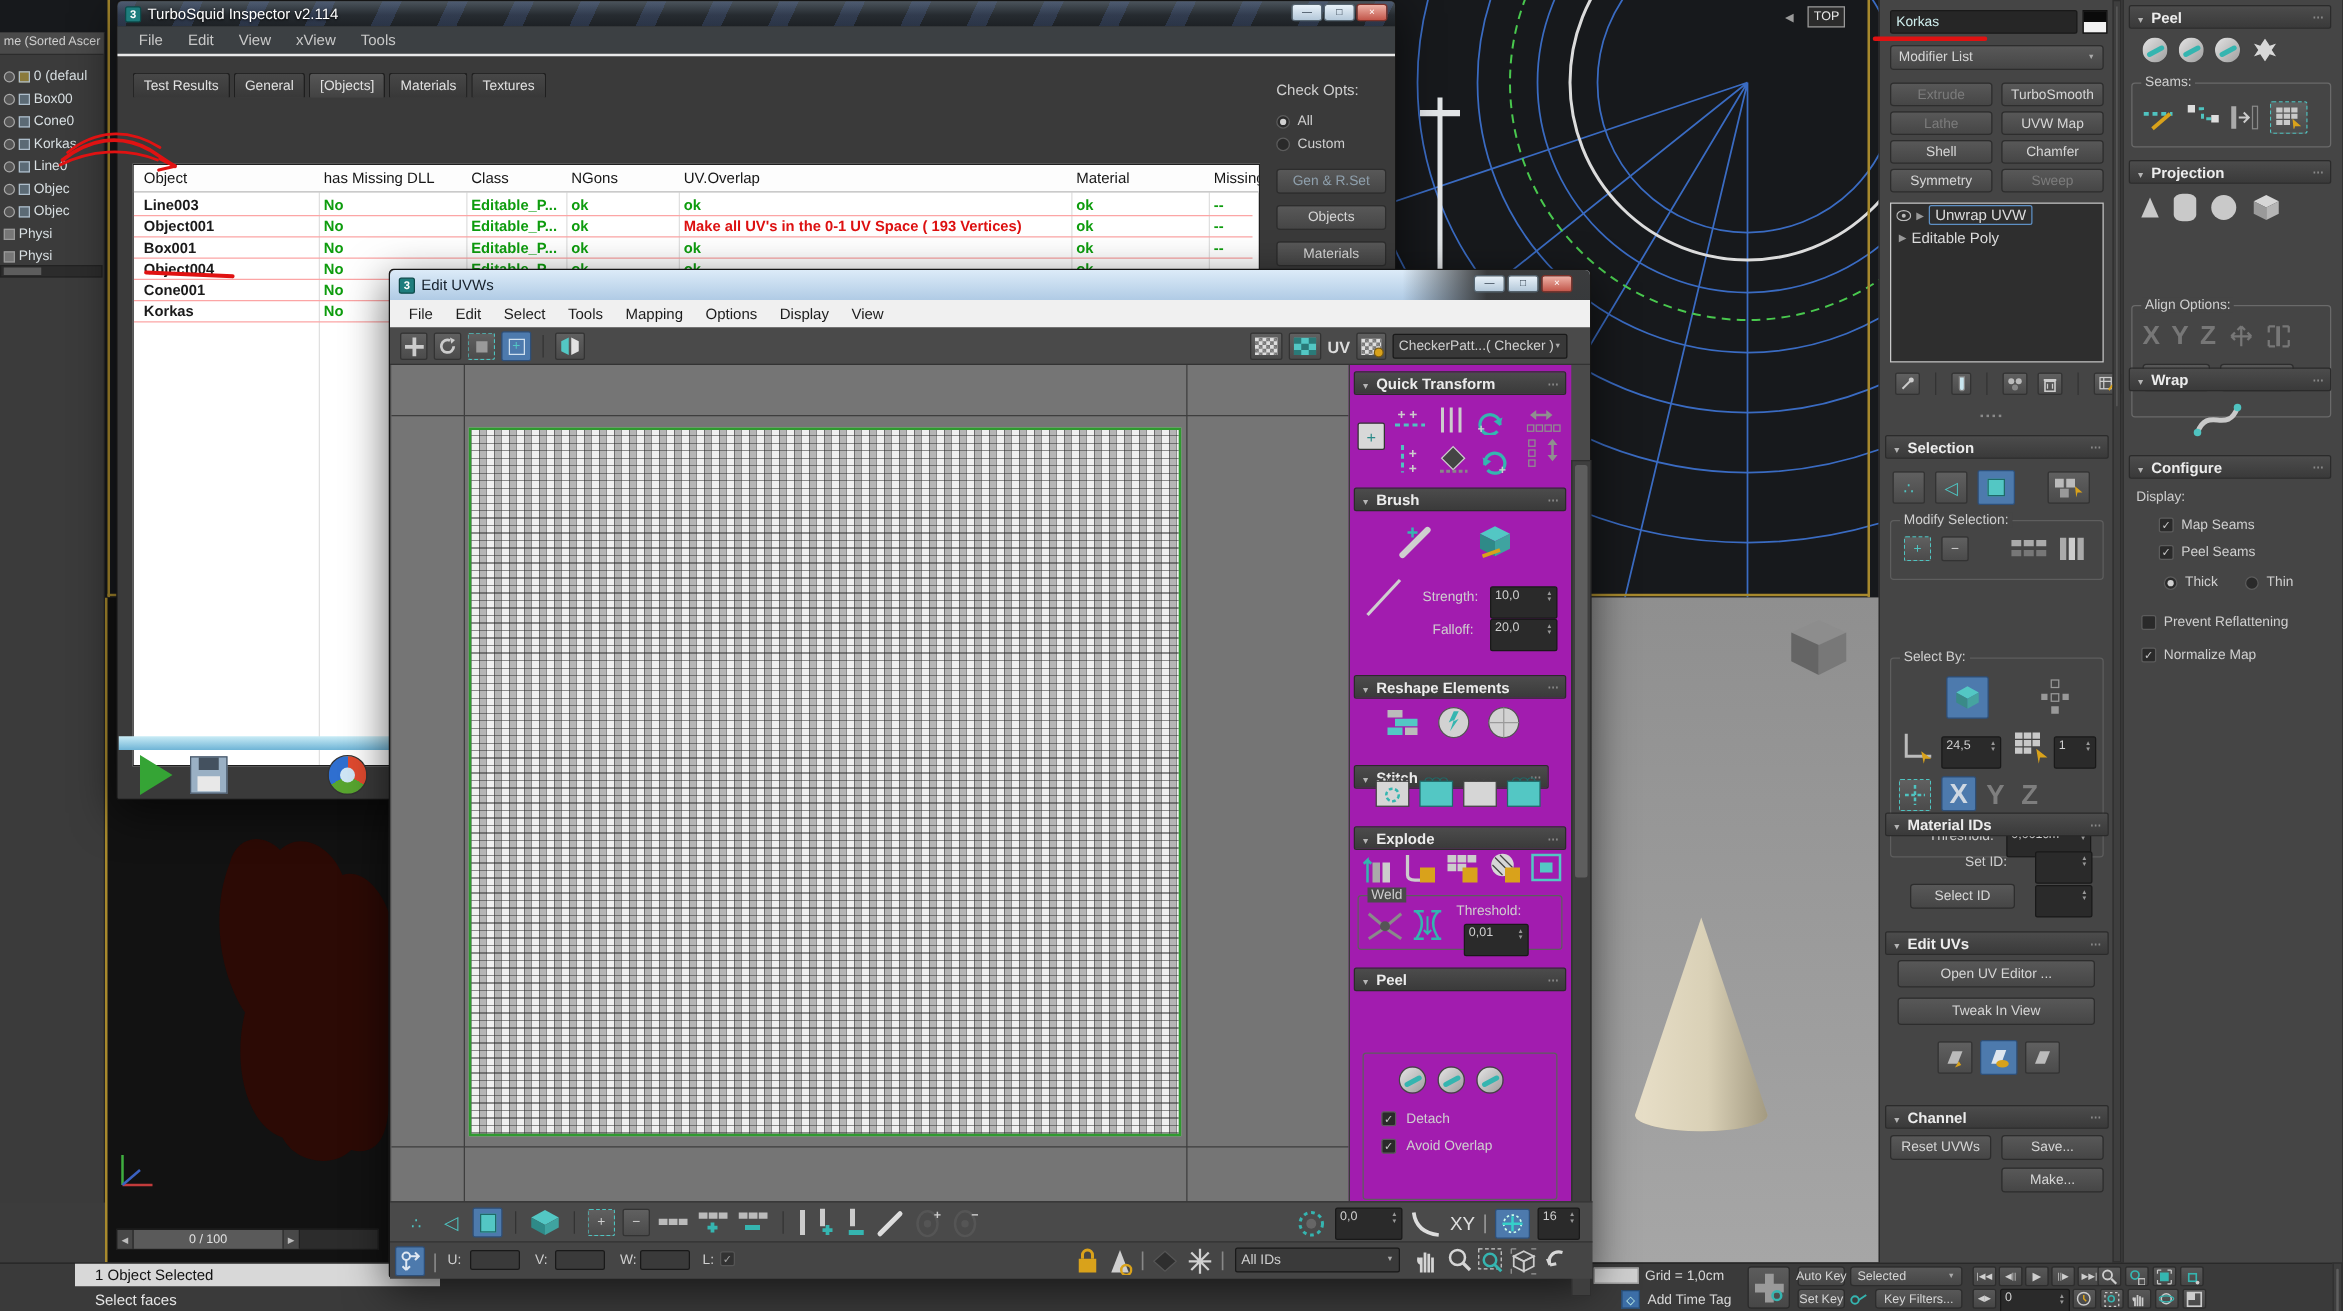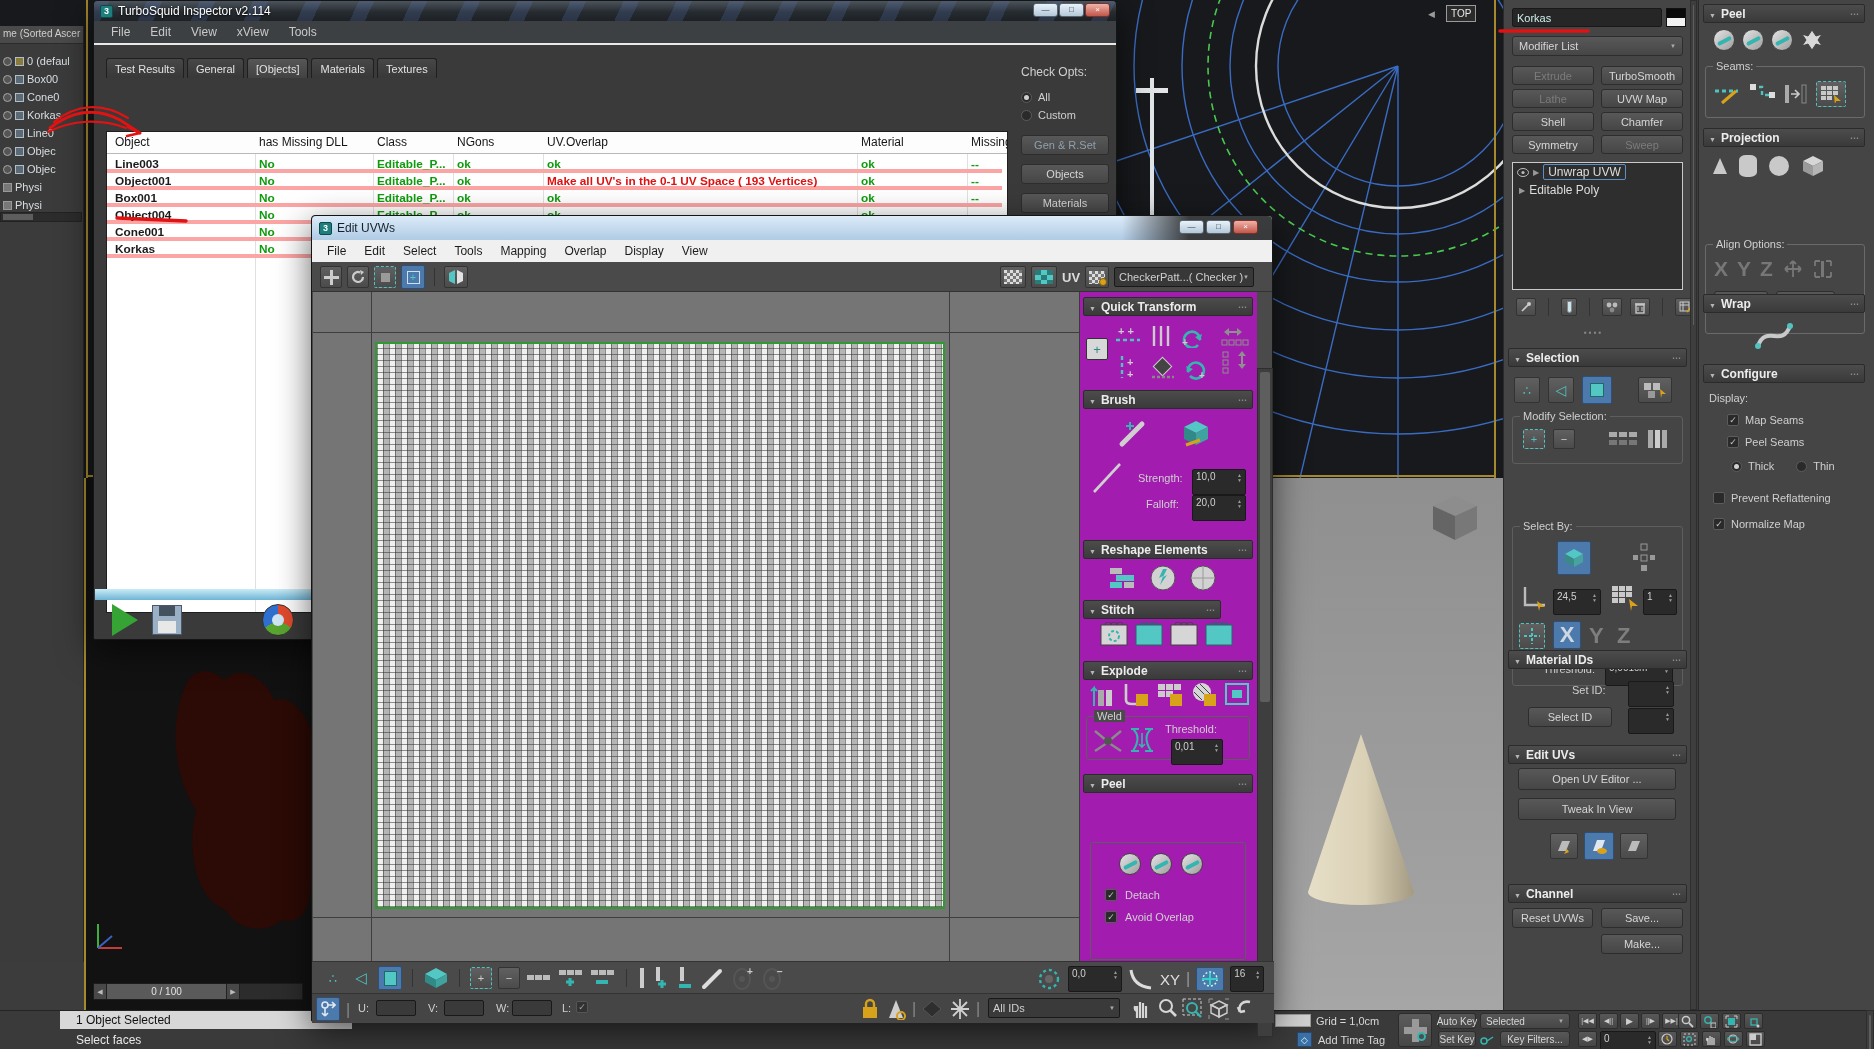--- a/index.html
+++ b/index.html
@@ -59,21 +59,21 @@
 .wbtn{width:25px;height:14px;border:1px solid #55646f;border-radius:3px;background:linear-gradient(#e9f2f9,#b4c8d9);color:#243240;font-size:8px;display:flex;align-items:center;justify-content:center;line-height:8px}
 .wbtn.close{background:linear-gradient(#efb3a8,#c2564a);border-color:#7c3129;color:#fff}
 .insp-menu{height:24px;background:#3c4043;border-bottom:2px solid #e9e9e9;display:flex;align-items:center;padding-left:8px;gap:2px}
 .insp-menu span{font-size:12px;color:#c9c9c9;padding:2px 9px}
 .tab{height:20px;border:1px solid #1f1f1f;border-bottom:none;border-radius:3px 3px 0 0;background:linear-gradient(#474747,#383838);color:#e2e2e2;font-size:11px;display:flex;align-items:center;padding:0 8px;margin-right:3px}
 .tab.active{background:linear-gradient(#565656,#424242)}
 .tbl{background:#fff;border:1px solid #1f1f1f;position:relative;overflow:hidden}
 .tbl .colline{position:absolute;top:0;bottom:0;width:1px;background:#e0e0e0}
 .thead{position:absolute;left:0;right:0;top:0;height:22px;border-bottom:1px solid #b9b9b9;background:#fdfdfd}
 .th{position:absolute;top:3px;font-size:12px;color:#161616;white-space:nowrap}
-.trow{position:absolute;left:0;right:5px;height:17px;border-bottom:4px solid #fca5a5}
+.trow{position:absolute;left:0;right:5px;height:17px;border-bottom:1px solid #fca5a5}
 .td{position:absolute;top:1px;font-size:11.8px;font-weight:bold;white-space:nowrap;color:#1a1a1a}
 .td.g{color:#0e9c0e}.td.r{color:#dd1111}
 .bluebar{background:linear-gradient(#c9ecf6,#6fb4d6)}
 
 .euv{left:311px;top:215px;width:962px;height:807px;background:#4a4a4a}
 .euv-title{height:24px;background:linear-gradient(#dcebf8,#b0cbe5);border-radius:4px 4px 0 0;display:flex;align-items:center;padding:0 7px;position:relative;overflow:hidden}
 .euv-title::after{content:"";position:absolute;right:0;top:0;bottom:0;width:150px;background:linear-gradient(90deg,rgba(45,45,45,0),rgba(45,45,45,.92) 45%)}
 .euv-title .wtitle{color:#16202b;text-shadow:none}
 .euv-menu{height:22px;background:#f0f0f0;display:flex;align-items:center;padding-left:6px}
 .euv-menu span{font-size:12px;color:#1c1c1c;padding:2px 9px}
@@ -799,21 +799,21 @@
         <div class="wbtn">□</div>
         <div class="wbtn close">×</div>
       </div>
     </div>
     <div class="euv-menu">
       <span>File</span>
       <span>Edit</span>
       <span>Select</span>
       <span>Tools</span>
       <span>Mapping</span>
-      <span>Overlap</span>
+      <span>Options</span>
       <span>Display</span>
       <span>View</span>
     </div>
     <div class="euv-toolbar">
       <div class="flex" style="position:absolute;left:8px;top:3px;gap:5px">
         <div class="ico" style="width:22px;height:22px;position:relative">
             <div style="position:absolute;left:9px;top:3px;width:3px;height:15px;background:#ccc"></div>
             <div style="position:absolute;left:3px;top:9px;width:15px;height:3px;background:#ccc"></div>
           </div>
         <div class="ico" style="width:22px;height:22px">
@@ -968,21 +968,21 @@
           </svg>
         <svg width="30" height="28">
             <circle cx="15" cy="14" r="12" fill="#d2d2d2" stroke="#555"></circle>
             <path d="M15,5 l-4,9 4,-2 -3,9 7,-10 -4,2 4,-8 Z" fill="#35b5b0"></path>
           </svg>
         <svg width="30" height="28">
             <circle cx="15" cy="14" r="12" fill="#d2d2d2" stroke="#555"></circle>
             <path d="M15,2 v24 M3,14 h24" stroke="#9a9a9a"></path>
           </svg>
       </div>
-      <div class="abs rhead" style="left:3px;top:308px;width:138px">
+      <div class="abs rhead" style="left:3px;top:320px;width:156px">
           <span class="a"></span>
           <span>Stitch</span>
           <span class="m"></span>
         </div>
       <div class="abs flex" style="left:20px;top:330px;gap:7px">
         <svg width="28" height="26">
             <rect x="1" y="3" width="26" height="20" fill="#d6d6d6" stroke="#444"></rect>
             <path d="M5,3 a3,3 0 0 1 6,0 M11,3 a3,3 0 0 1 6,0 M17,3 a3,3 0 0 1 6,0" fill="none" stroke="#444"></path>
             <circle cx="14" cy="14" r="5" fill="none" stroke="#35b5b0" stroke-width="2" stroke-dasharray="3 2"></circle>
           </svg>

